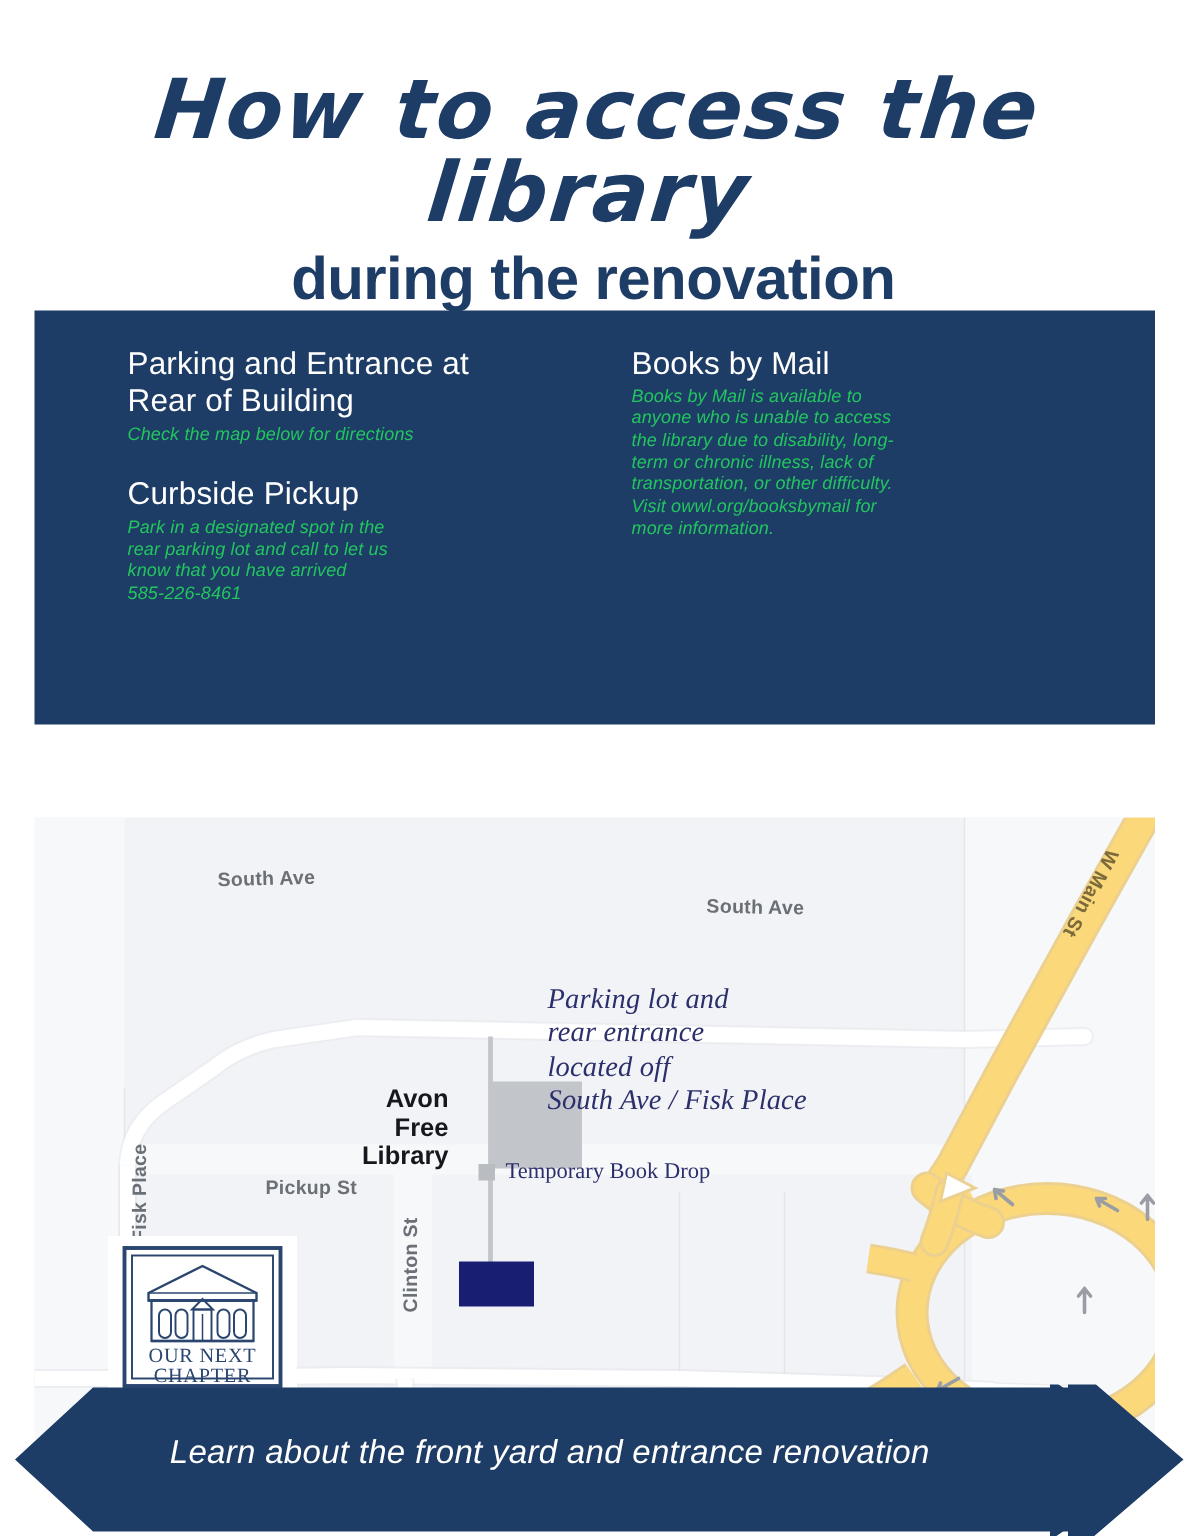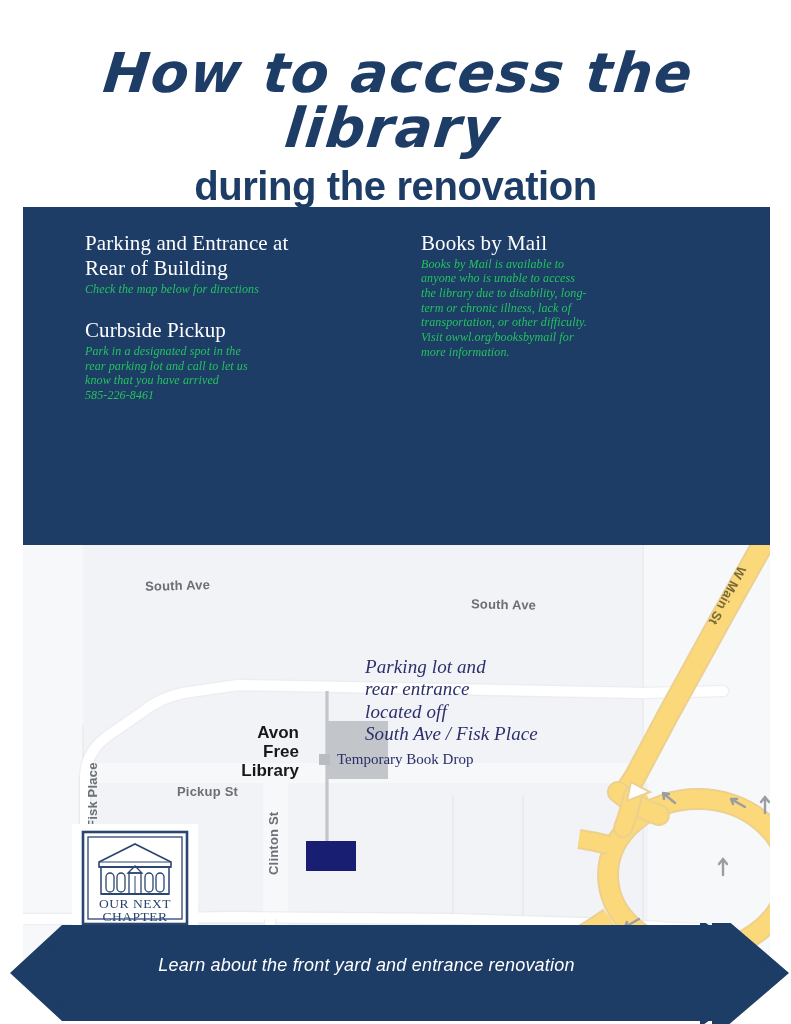--- a/index.html
+++ b/index.html
@@ -42,23 +42,22 @@
     font-size: 40px;
     letter-spacing: -0.4px;
     color: #1d3c66;
     line-height: 1.0;
   }
 
   
   .info-panel {
     position: absolute;
     left: 23px; top: 207px;
-    width: 747px; height: 338px;
+    width: 747px; height: 276px;
     background: #1d3c66;
-    font-family: Liberation Serif, serif;
   }
   .info-cols {
     position: absolute;
     left: 0; top: 0;
     width: 747px; height: 338px;
   }
   .info-col { position: absolute; top: 24px; }
   .col-left  { left: 62px; width: 300px; }
   .col-right { left: 398px; width: 300px; }
 
@@ -153,21 +152,21 @@
     left: 0; top: 923px;
     width: 791px; height: 101px;
   }
   .banner-text {
     position: absolute;
     left: 0; top: 955px;
     width: 733px;
     text-align: center;
     font-family: "Liberation Sans", sans-serif;
     font-style: italic;
-    font-size: 18px;
+    font-size: 22px;
     color: #ffffff;
     letter-spacing: 0.2px;
     pointer-events: none;
   }
 </style>
 </head>
 <body>
 
 <div id="page">
 
@@ -305,21 +304,21 @@
 
     <div class="lib-label" style="left:188px; top:178px; width:88px;">Avon
 Free
 Library</div>
 
     <div class="map-note" style="left:342px; top:111px;">Parking lot and
 rear entrance
 located off
 South Ave / Fisk Place</div>
 
-    <div class="legend" style="left:296px; top:206px;">
+    <div class="legend" style="left:296px; top:228px;">
       <span class="legend-swatch"></span>
       <span>Temporary Book Drop</span>
     </div>
 
   </div>
 
   <div class="logo">
     <svg width="112" height="98" viewBox="0 0 112 98">
 
       <rect x="4" y="3" width="104" height="92" fill="none" stroke="#2a4670" stroke-width="2.6"></rect>

